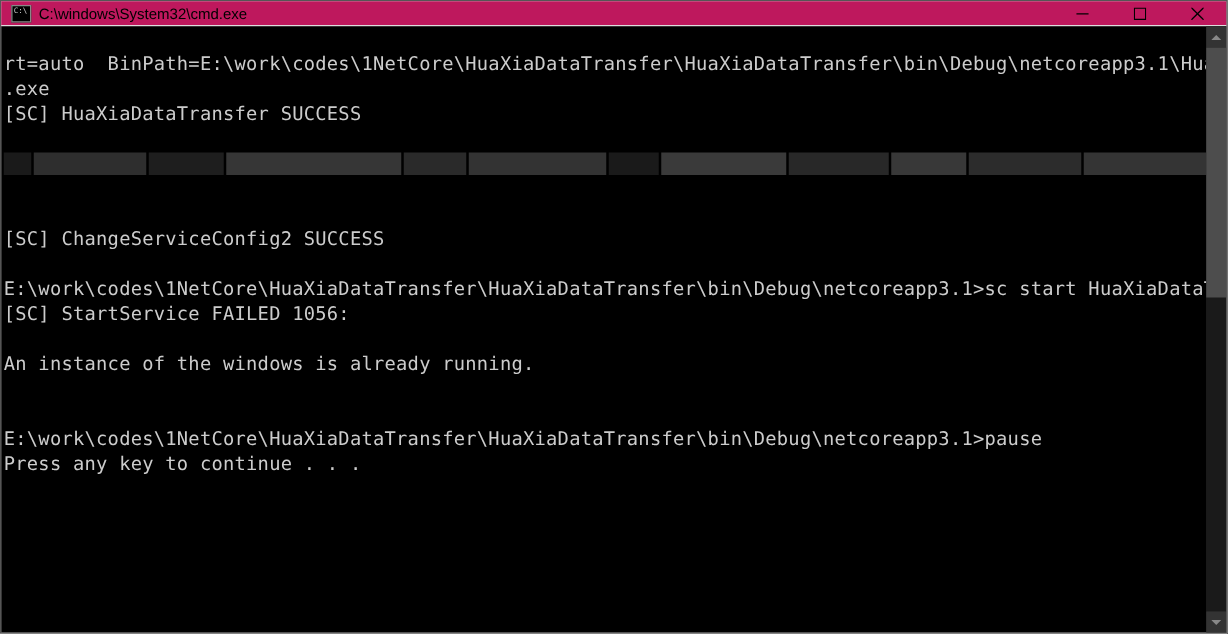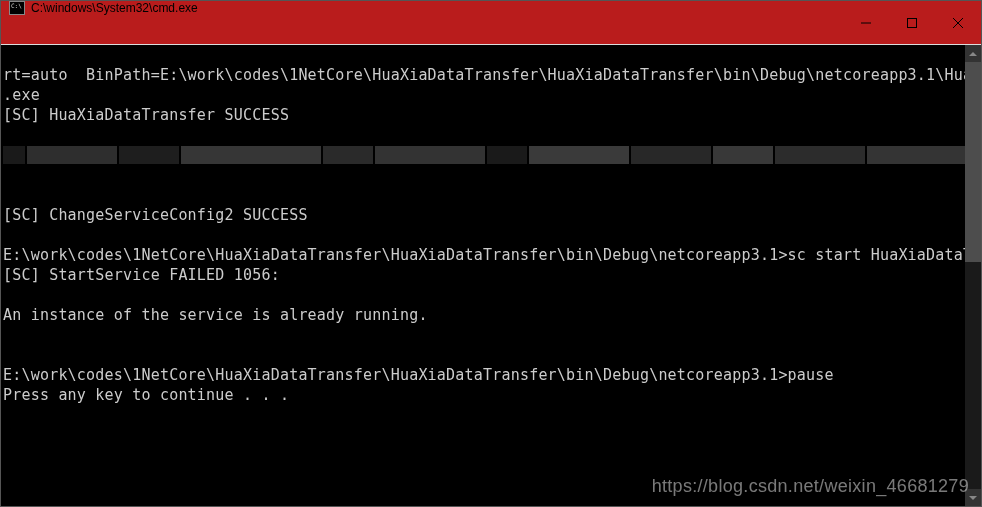--- a/index.html
+++ b/index.html
@@ -12,23 +12,24 @@
       position: relative;
     }
     .window {
       width: 982px;
       height: 507px;
       border: 1px solid #555;
       display: flex;
       flex-direction: column;
     }
     .titlebar {
-      height: 44px;
-      background: #b91c1c;
+      height: 20px;
+      background: #be185d;
       display: flex;
+      align-items: center;
       border-bottom: 1px solid #ddd;
     }
     .title-icon {
       width: 16px;
       height: 14px;
       margin: 0 6px 0 8px;
       background: #000;
       border: 1px solid #888;
       position: relative;
     }
@@ -154,21 +155,21 @@
 <span>.exe</span>
 <span>[SC] HuaXiaDataTransfer SUCCESS</span>
 <span></span>
 <div class="redacted"><span style="width:22px;background:#1a1a1a"></span><span style="width:90px;background:#2e2e2e"></span><span style="width:60px;background:#1e1e1e"></span><span style="width:140px;background:#363636"></span><span style="width:50px;background:#2a2a2a"></span><span style="width:110px;background:#333"></span><span style="width:40px;background:#1a1a1a"></span><span style="width:100px;background:#3a3a3a"></span><span style="width:80px;background:#282828"></span><span style="width:60px;background:#383838"></span><span style="width:90px;background:#2c2c2c"></span><span style="width:100px;background:#343434"></span></div>
 <span></span>
 <span>[SC] ChangeServiceConfig2 SUCCESS</span>
 <span></span>
 <span>E:\work\codes\1NetCore\HuaXiaDataTransfer\HuaXiaDataTransfer\bin\Debug\netcoreapp3.1&gt;sc start HuaXiaDataTransfer</span>
 <span>[SC] StartService FAILED 1056:</span>
 <span></span>
-<span>An instance of the service is already running.</span>
+<span>An instance of the windows is already running.</span>
 <span></span>
 <span></span>
 <span>E:\work\codes\1NetCore\HuaXiaDataTransfer\HuaXiaDataTransfer\bin\Debug\netcoreapp3.1&gt;pause</span>
 <span>Press any key to continue . . .</span>
 
     <div class="scrollbar">
       <div class="sb-btn">
         <svg width="8" height="4" viewBox="0 0 8 4">
             <polygon points="4,0 8,4 0,4" fill="#888"></polygon>
           </svg>
@@ -176,15 +177,14 @@
       <div class="sb-track">
         <div class="sb-thumb"></div>
       </div>
       <div class="sb-btn">
         <svg width="8" height="4" viewBox="0 0 8 4">
             <polygon points="0,0 8,0 4,4" fill="#888"></polygon>
           </svg>
       </div>
     </div>
 
-    <div class="watermark">https://blog.csdn.net/weixin_46681279</div>
   </div>
 </div>
 
 </body></html>

